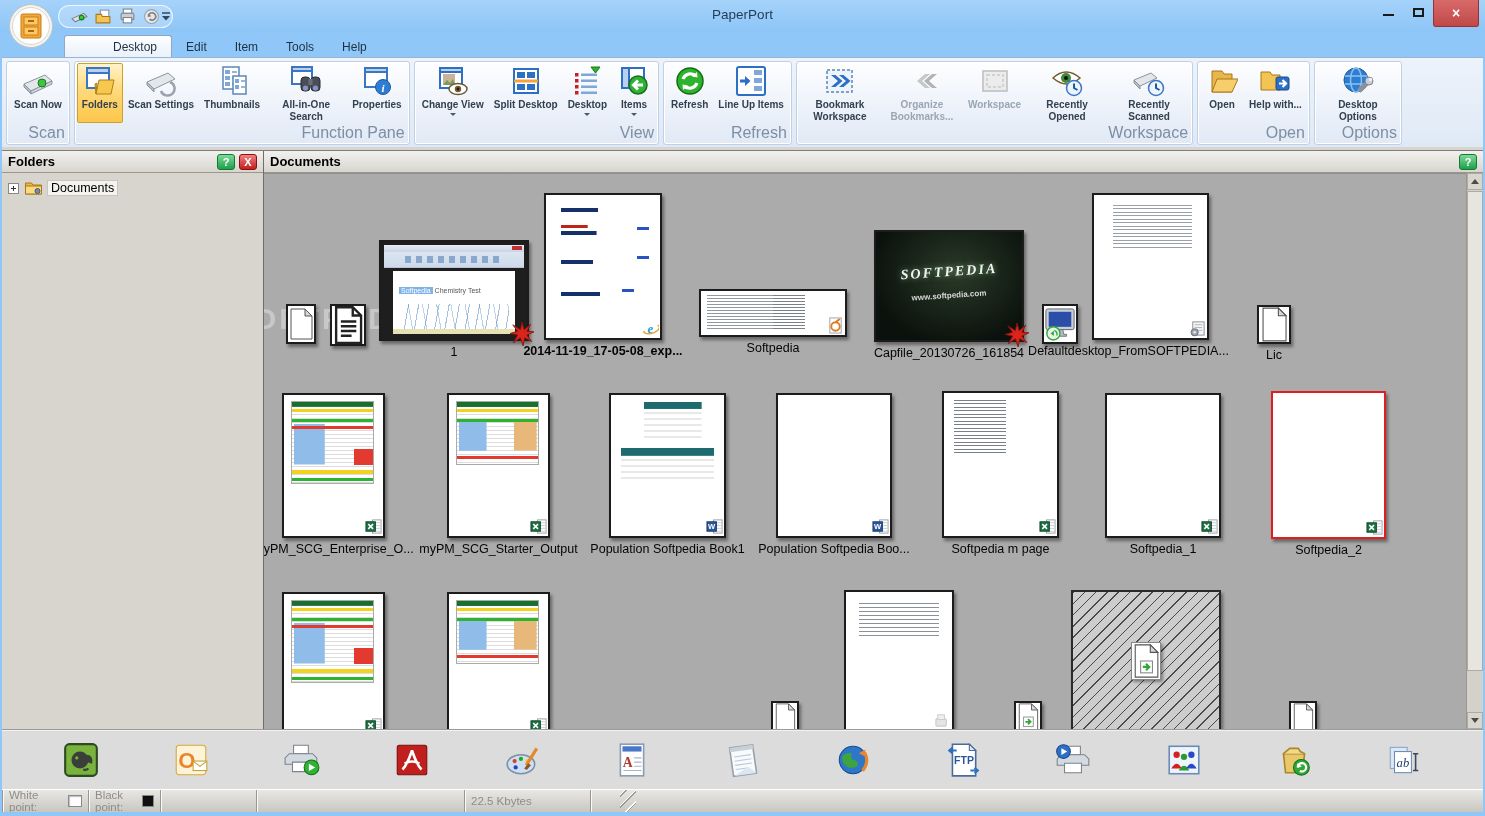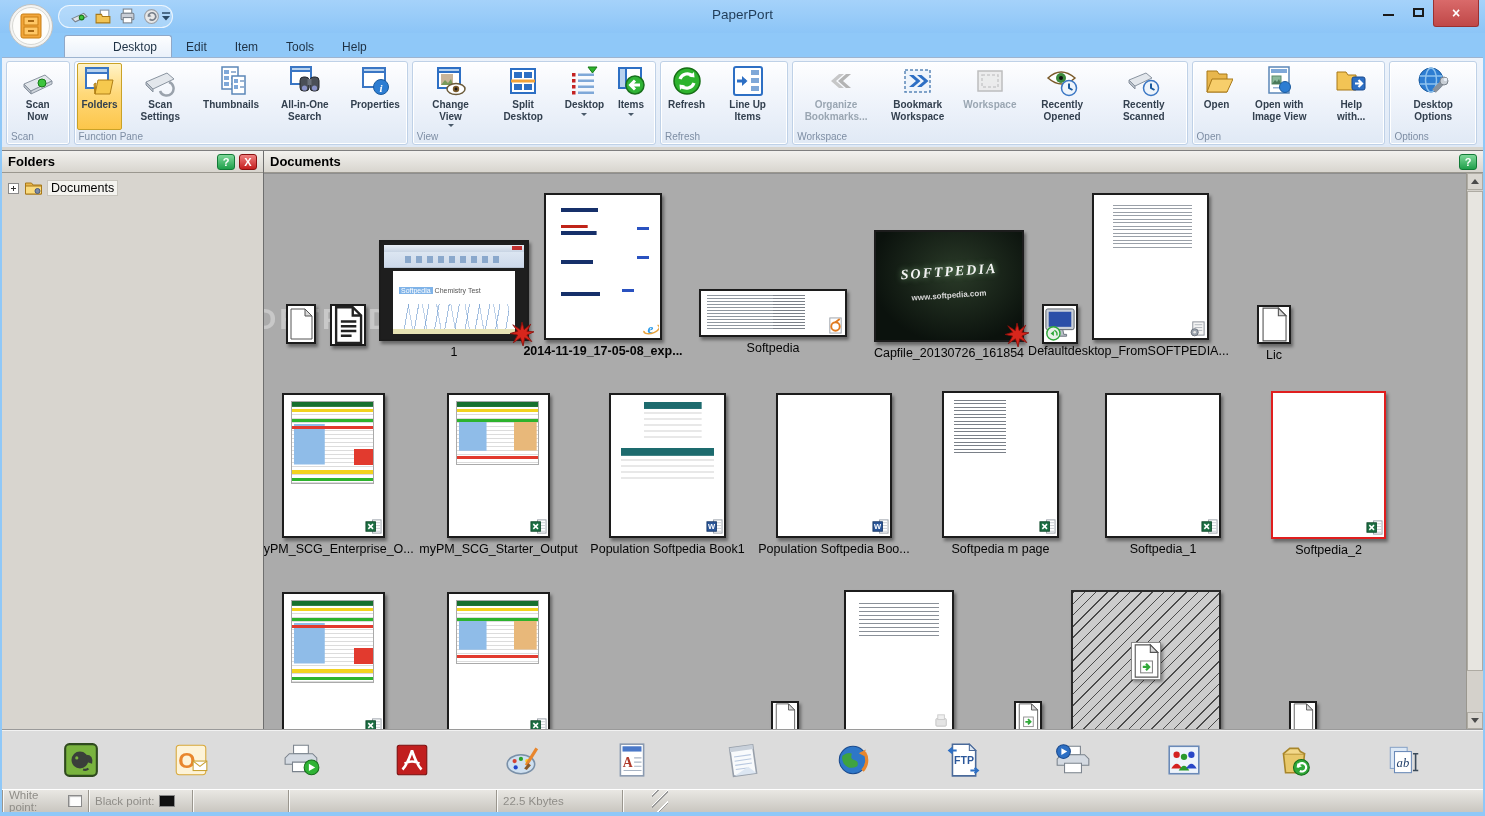--- a/index.html
+++ b/index.html
@@ -48,21 +48,21 @@
   .rbtn.rsel { background:linear-gradient(#FFF3C8,#FFD97A 45%,#FCC64A);
     border:1px solid #C9A227; padding:1px 4px 0; }
   .ricon { width:32px; height:32px; }
   .ricon svg { width:100%; height:100%; display:block; }
   .rlabel { font-size:10px; line-height:1.15; color:#33404F; text-align:center; margin-top:2px;
     max-width:72px;font-weight:bold; }
   .rbtn.rdis { cursor:default; }
   .rbtn.rdis .rlabel { color:#9AA6B2; }
   .rbtn.rdis .ricon { filter:grayscale(1); opacity:.8; }
   .rarrow { width:0; height:0; border:3.5px solid transparent; border-top-color:#4A5A6A; margin:2px auto 0; }
-  .rgrouplabel { font-size:10px; color:#7E8EA4; text-align:left; padding:1px 4px 2px; }
+  .rgrouplabel { font-size:16px; color:#7E8EA4; text-align:right; padding:1px 4px 2px; }
 
   #ribbon-edge { position:absolute; left:2px; right:2px; top:147px; height:4px;
     background:#D8D5CE; border-bottom:1px solid #7E7E7E; }
 
   
   #main { position:absolute; left:2px; right:2px; top:151px; height:578px; display:flex; }
   #folders-panel { width:262px; background:#D8D5CF; border-right:1px solid #6E6E6E; position:relative; }
   .panel-header { height:22px; background:linear-gradient(#F2F1EE,#D8D5CE);
     border-bottom:1px solid #9A978F; display:flex; align-items:center; padding:0 6px; }
   .panel-title { font-size:13px; font-weight:bold; color:#000; flex:1; }
@@ -453,38 +453,38 @@
               <rect x="19" y="21" width="8" height="5" fill="#7FA8D8"></rect>
             </svg>
           </div>
           <div class="rlabel">Line Up Items</div>
         </div>
       </div>
       <div class="rgrouplabel">Refresh</div>
     </div>
     <div class="rgroup">
       <div class="rrow">
-        <div class="rbtn rdis">
-          <div class="ricon">
-            <svg viewBox="0 0 32 32">
-              <path d="M24 9 l-8 7 8 7 -5 0 -8 -7 8 -7 Z" fill="#B4BCC4"></path>
-              <path d="M31 9 l-8 7 8 7 -5 0 -8 -7 8 -7 Z" fill="#9AA4AD"></path>
-            </svg>
-          </div>
-          <div class="rlabel">Organize Bookmarks...</div>
-        </div>
         <div class="rbtn">
           <div class="ricon">
             <svg viewBox="0 0 32 32">
               <rect x="3" y="5" width="25" height="22" fill="#EEF4FB" stroke="#5B87B8" stroke-dasharray="3 2" stroke-width="1.5"></rect>
               <path d="M7 10 l7 6 -7 6 4.5 0 7 -6 -7 -6 Z" fill="#2D6FC4"></path>
               <path d="M15 10 l7 6 -7 6 4.5 0 7 -6 -7 -6 Z" fill="#2D6FC4"></path>
             </svg>
           </div>
           <div class="rlabel">Bookmark Workspace</div>
+        </div>
+        <div class="rbtn rdis">
+          <div class="ricon">
+            <svg viewBox="0 0 32 32">
+              <path d="M24 9 l-8 7 8 7 -5 0 -8 -7 8 -7 Z" fill="#B4BCC4"></path>
+              <path d="M31 9 l-8 7 8 7 -5 0 -8 -7 8 -7 Z" fill="#9AA4AD"></path>
+            </svg>
+          </div>
+          <div class="rlabel">Organize Bookmarks...</div>
         </div>
         <div class="rbtn rdis">
           <div class="ricon">
             <svg viewBox="0 0 32 32">
               <rect x="4" y="6" width="24" height="20" fill="#E6E9ED" stroke="#A8B0B8" stroke-width="1.5"></rect>
               <rect x="8" y="10" width="16" height="12" fill="none" stroke="#B8C0C8" stroke-dasharray="3 2" stroke-width="1.5"></rect>
             </svg>
           </div>
           <div class="rlabel">Workspace</div>
         </div>
@@ -517,33 +517,20 @@
     <div class="rgroup">
       <div class="rrow">
         <div class="rbtn">
           <div class="ricon">
             <svg viewBox="0 0 32 32">
               <path d="M6 6 l10 0 2 3 8 0 0 18 -20 0 Z" fill="#E8B64C" stroke="#A87818"></path>
               <path d="M6 27 l5 -13 21 0 -6 13 Z" fill="#F7CE6B" stroke="#A87818"></path>
             </svg>
           </div>
           <div class="rlabel">Open</div>
-        </div>
-        <div class="rbtn">
-          <div class="ricon">
-            <svg viewBox="0 0 32 32">
-              <rect x="6" y="2" width="20" height="26" fill="#fff" stroke="#5B87B8" stroke-width="1.5"></rect>
-              <rect x="8" y="4" width="16" height="4" fill="#7FA8D8"></rect>
-              <rect x="9" y="11" width="9" height="8" fill="#8AB89A" stroke="#5A8A6A"></rect>
-              <path d="M9 19 l3 -4 2 2 2 -3 2 5 Z" fill="#4A7A5A"></path>
-              <rect x="10" y="22" width="8" height="1.5" fill="#9AB4D4"></rect>
-              <circle cx="22" cy="22" r="5.5" fill="#2D7DD2" stroke="#1A5A9E"></circle>
-            </svg>
-          </div>
-          <div class="rlabel">Open with Image View</div>
         </div>
         <div class="rbtn">
           <div class="ricon">
             <svg viewBox="0 0 32 32">
               <path d="M2 7 l9 0 2 3 8 0 0 15 -19 0 Z" fill="#F2C455" stroke="#A87818"></path>
               <rect x="17" y="12" width="13" height="13" rx="2" fill="#2D6FC4" stroke="#1A4A8E"></rect>
               <path d="M20 18.5 l6 0 M23.5 15 l3.5 3.5 -3.5 3.5" stroke="#fff" stroke-width="2.2" fill="none"></path>
             </svg>
           </div>
           <div class="rlabel">Help with...</div>
@@ -982,21 +969,21 @@
         <path d="M29 12 l0 16 M26.5 12 l5 0 M26.5 28 l5 0" stroke="#3A4A5A" stroke-width="1.5" fill="none"></path>
       </svg>
     </div>
   </div>
 
 <div id="statusbar">
   <div class="seg" style="width:86px">
     <span class="dimlabel">White point:</span>
     <div class="swatch" style="background:#FDFDFD"></div>
   </div>
-  <div class="seg" style="width:104px">
+  <div class="seg" style="width:72px">
     <span class="dimlabel">Black point:</span>
     <div class="swatch" style="background:#111"></div>
   </div>
   <div class="seg" style="width:96px"></div>
   <div class="seg" style="width:208px"></div>
   <div class="seg" style="width:126px">
     <span class="dimlabel">22.5 Kbytes</span>
   </div>
   <div class="seg" style="width:30px"></div>
   <div id="grip"></div>

